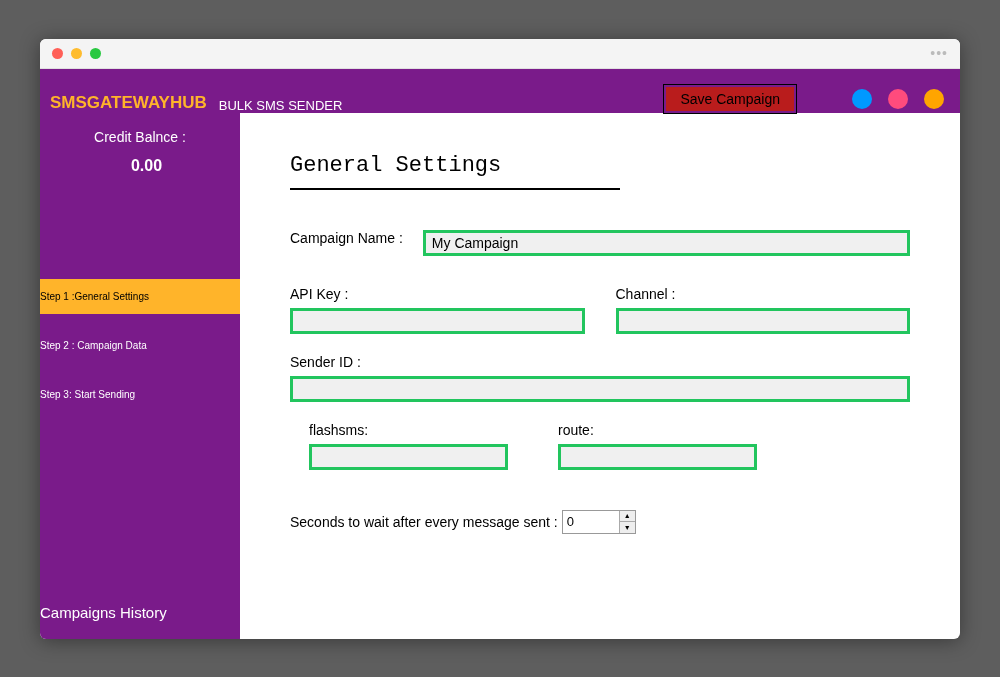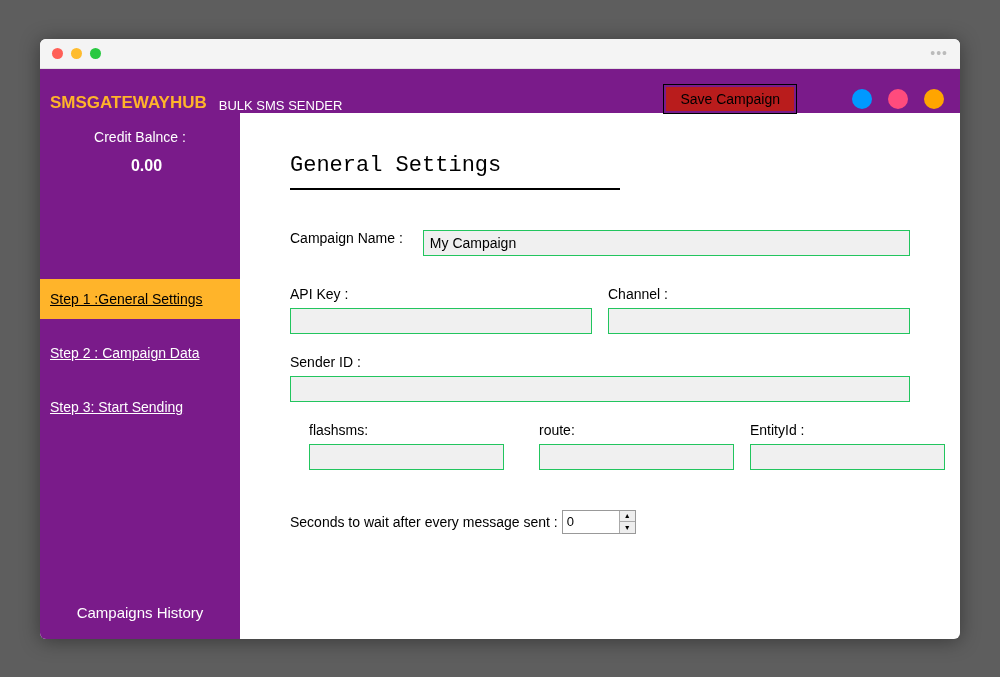--- a/index.html
+++ b/index.html
@@ -65,58 +65,57 @@
       background: #7a1b8a;
       display: flex;
       flex-direction: column;
       color: #fff;
     }
     .credit-box { text-align: center; padding: 16px 0 24px 0; }
     .credit-label { font-size: 14px; margin-bottom: 12px; }
     .credit-value { font-weight: bold; font-size: 16px; padding-left: 13px; }
     .step-list { margin-top: 80px; }
     .step-item {
-      padding: 12px 10px;
-      font-size: 14px;
+      padding: 12px 0;
+      font-size: 10px;
       cursor: pointer;
       color: #fff;
-      text-decoration: underline;
     }
     .step-item.active {
       background: #ffb42a;
       color: #000;
     }
     .step-item + .step-item { margin-top: 14px; }
     .campaigns-history {
       margin-top: auto;
-      text-align: center;
+      text-align: left;
       padding: 18px 0;
       font-size: 15px;
       cursor: pointer;
     }
     .content {
       flex: 1;
       padding: 40px 50px 20px 50px;
       overflow: auto;
     }
     .section-title {
       font-size: 22px;
       font-weight: normal;
       padding-bottom: 10px;
       border-bottom: 2px solid #000;
       width: 330px;
       margin-bottom: 40px;
       font-family: Liberation Mono, monospace;
     }
-    .form-row { display: flex; gap: 16px; margin-bottom: 20px; }
+    .form-row { display: flex; gap: 31px; margin-bottom: 20px; }
     .form-col { display: flex; flex-direction: column; flex: 1; }
     .form-label { font-size: 14px; margin-bottom: 6px; }
     .text-input {
       background: #f0f0f0;
-      border: 1px solid #22c55e;
+      border: 3px solid #22c55e;
       height: 26px;
       padding: 2px 6px;
       font-size: 14px;
     }
     .row-campaign { display: flex; align-items: flex-start; gap: 20px; margin-bottom: 30px; }
     .row-campaign .text-input { flex: 1; }
     .small-col { flex: 0 0 120px; margin-left: 19px; }
     .delay-section { margin-top: 40px; }
     .delay-row { display: flex; align-items: center; gap: 4px; font-size: 14px; margin-bottom: 18px; }
     .spinner {
@@ -219,24 +218,20 @@
 
       <div class="form-row">
         <div class="form-col small-col">
           <span class="form-label">flashsms:</span>
           <input class="text-input" type="text" value="" style="">
         </div>
         <div class="form-col small-col">
           <span class="form-label">route:</span>
           <input class="text-input" type="text" value="" style="">
         </div>
-        <div class="form-col">
-          <span class="form-label">EntityId :</span>
-          <input class="text-input" type="text" value="" style="">
-        </div>
       </div>
 
       <div class="delay-section">
         <div class="delay-row">
           <span>Seconds to wait after every message sent :</span>
           <span class="spinner">
             <input type="text" value="0" style="">
             <span class="spinner-btns">
               <button class="spinner-btn">▲</button>
               <button class="spinner-btn">▼</button>

